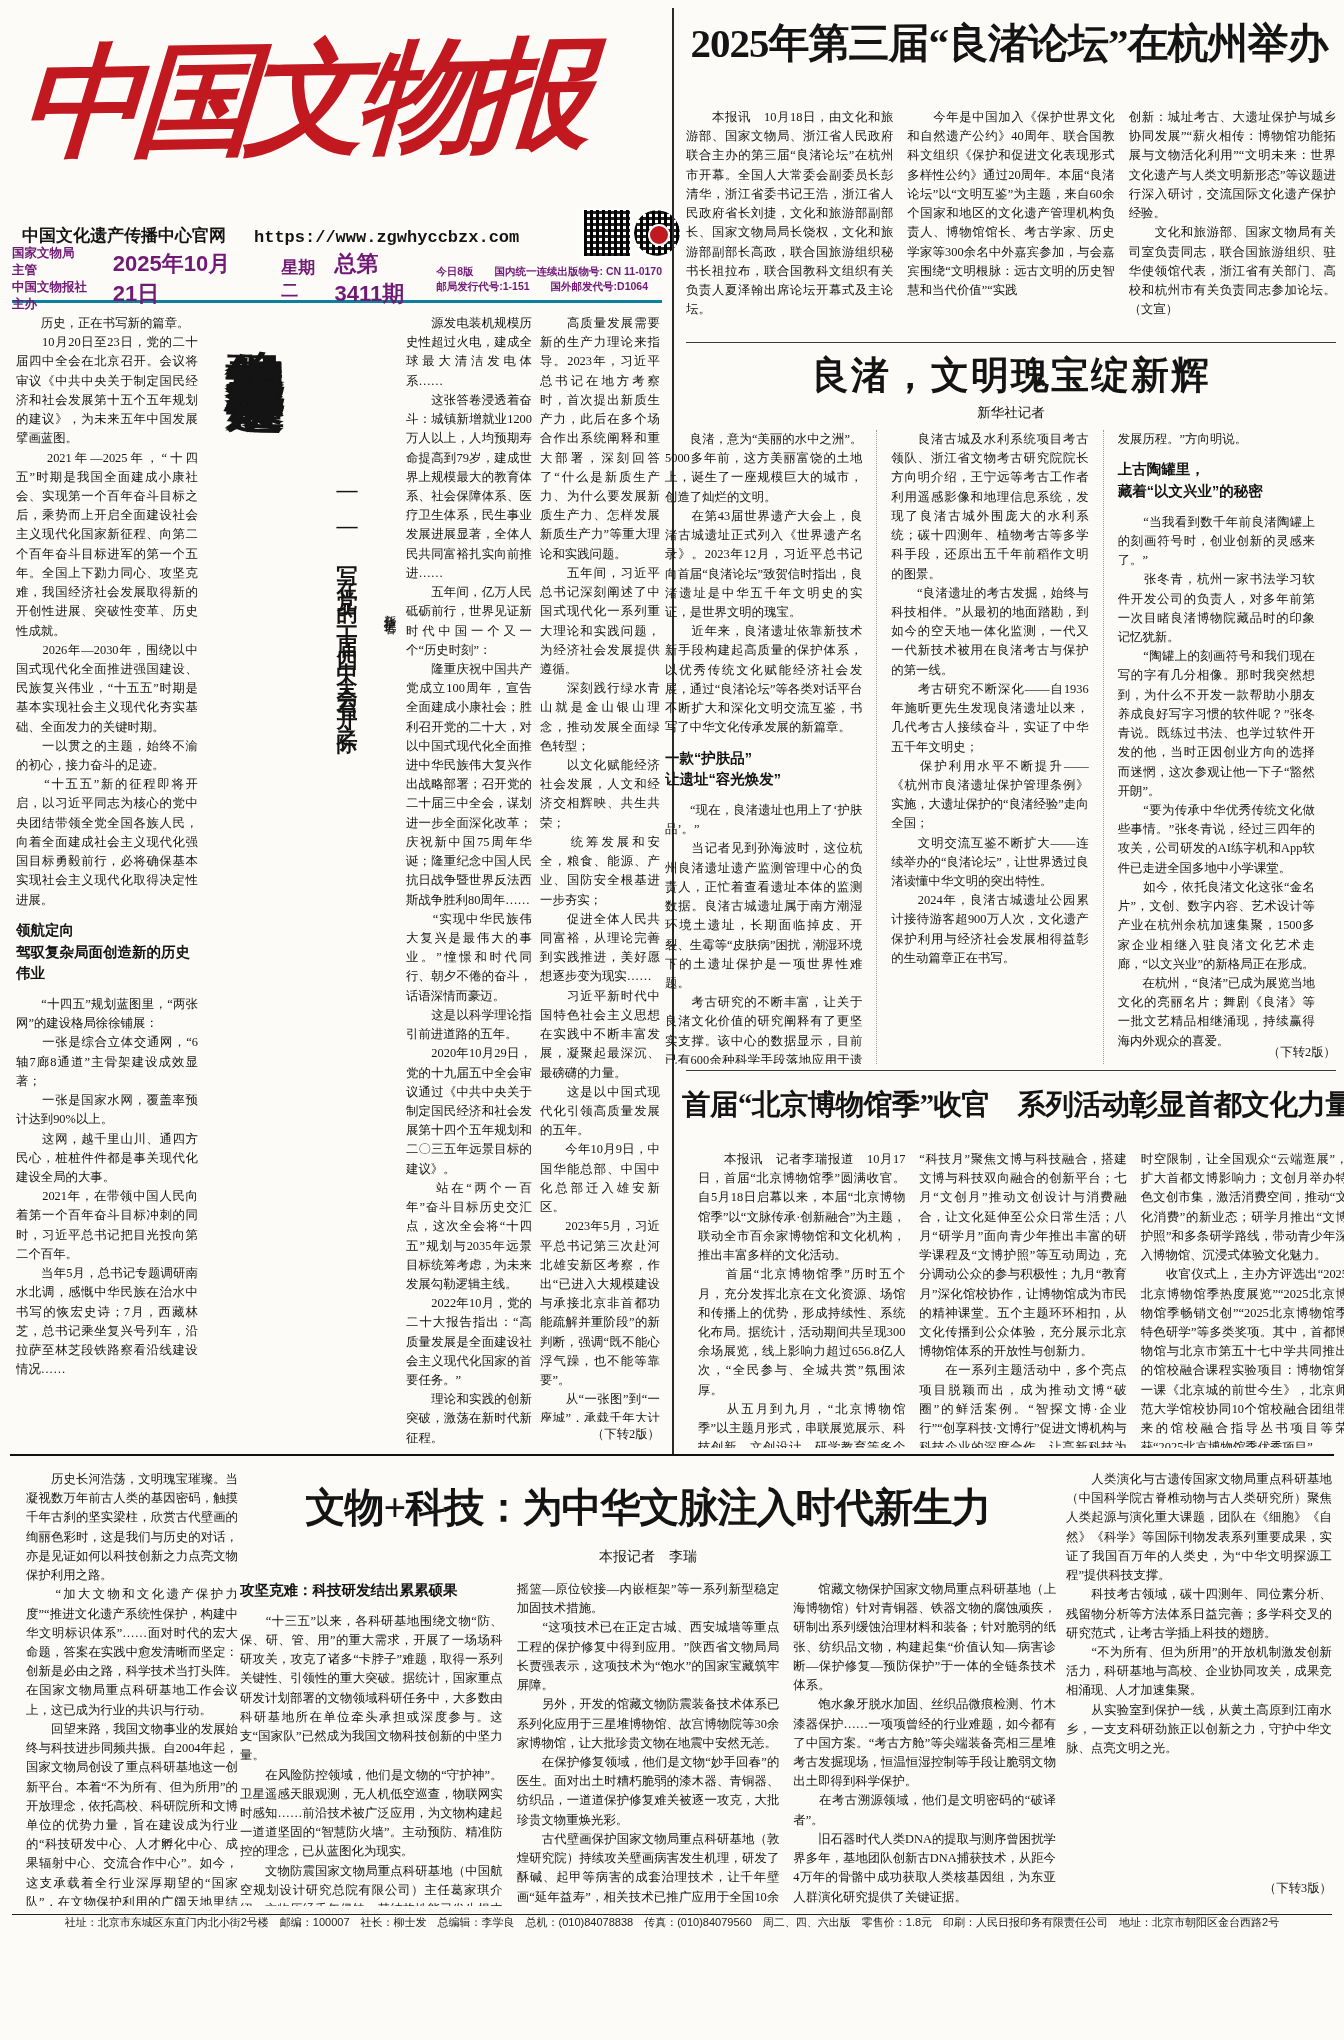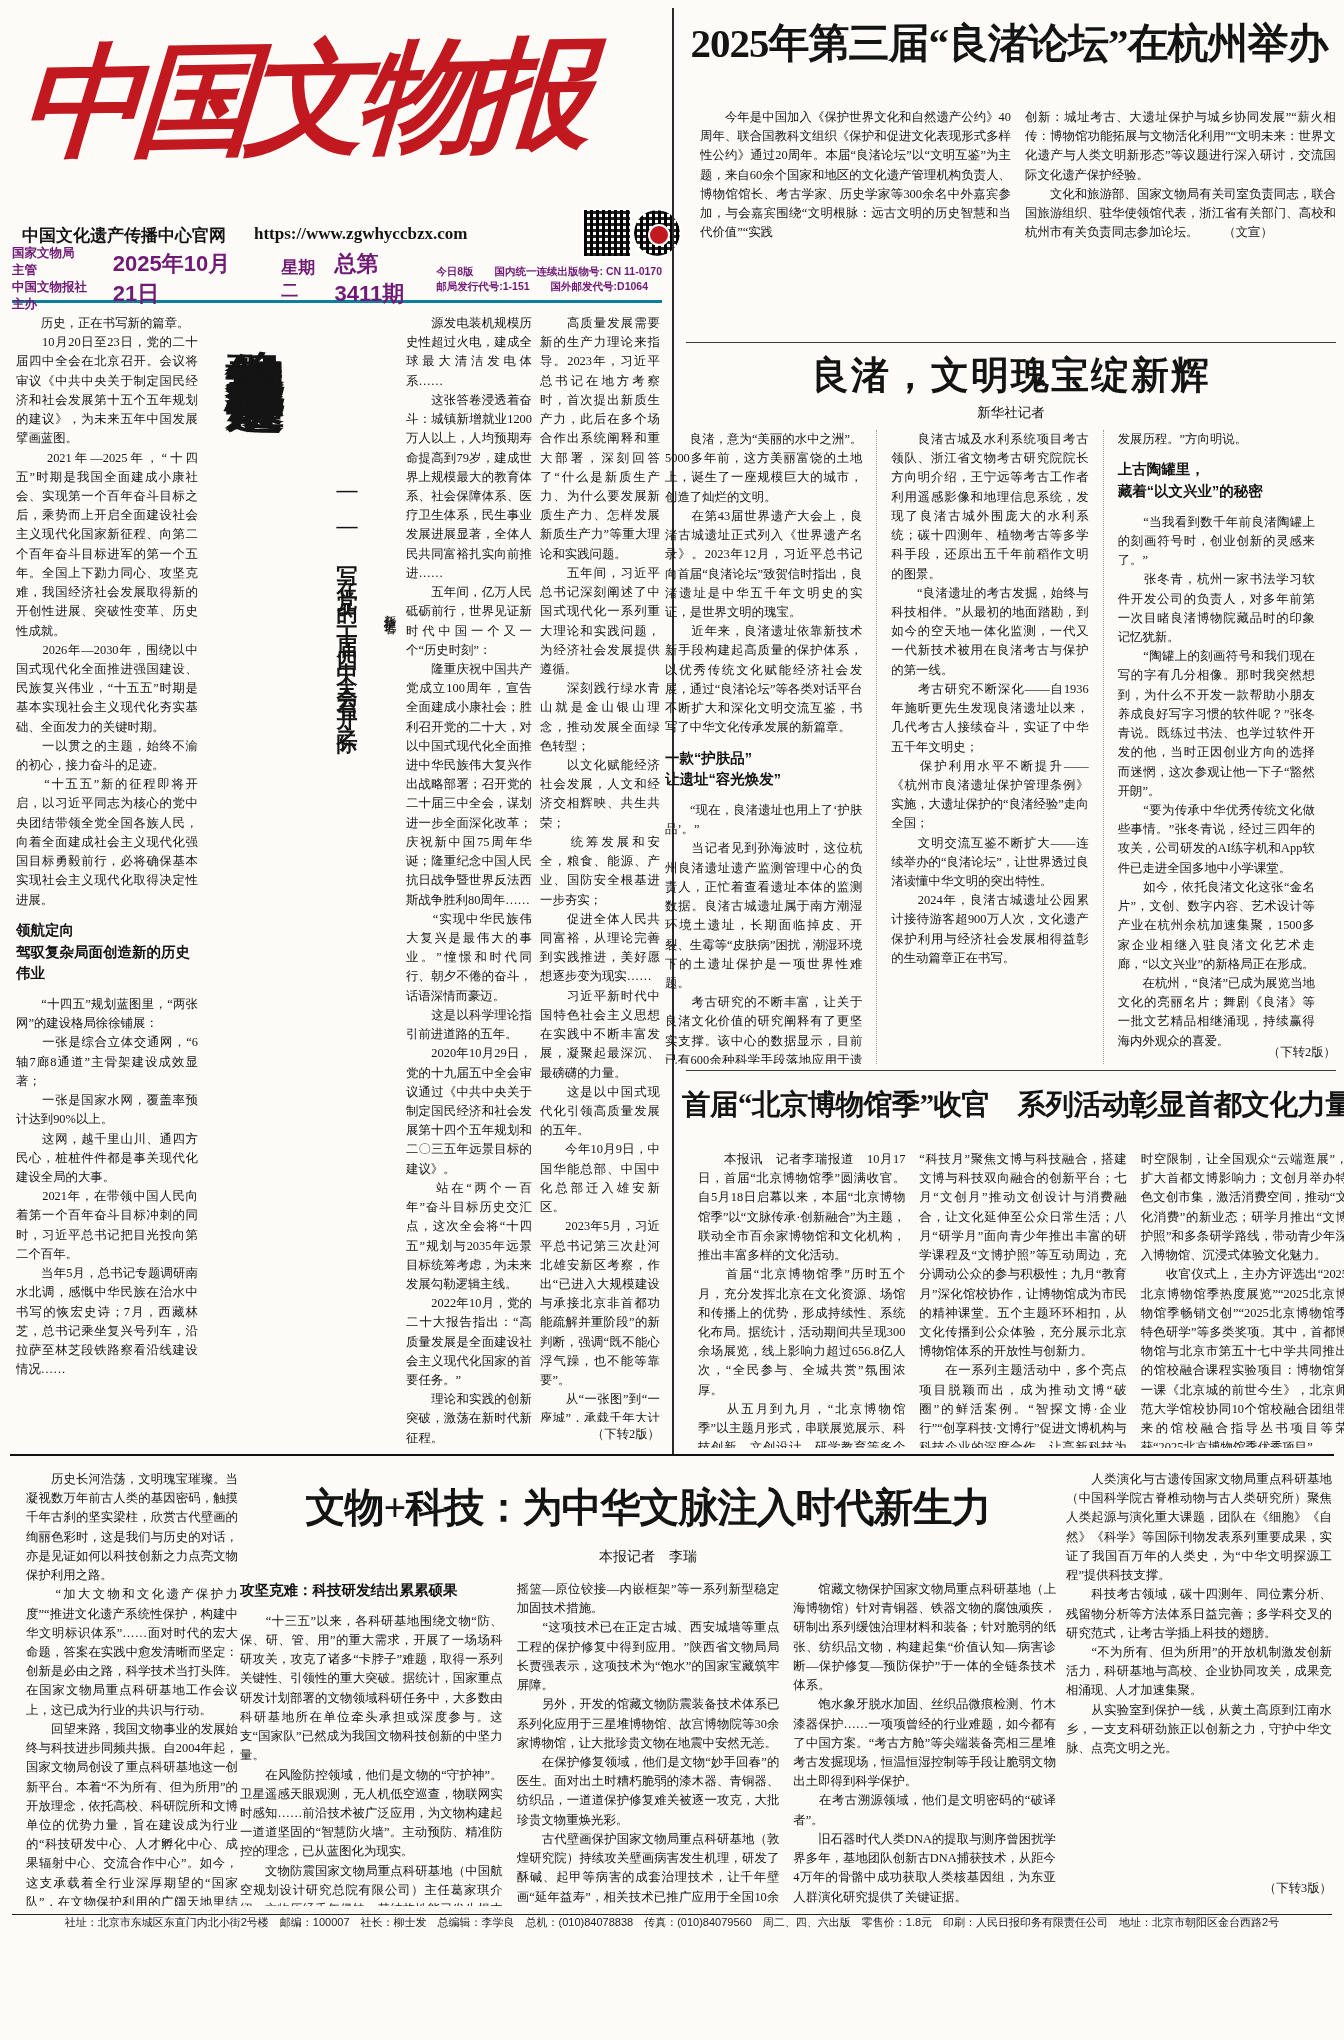--- a/index.html
+++ b/index.html
@@ -9,22 +9,22 @@
   .jt{text-align:justify;}
   .body-txt{font-size:12.4px;line-height:1.55;white-space:pre-line;}
   .ncol{overflow:hidden;}
   .subhead{font-family:"Liberation Sans","DejaVu Sans",sans-serif;font-weight:bold;
            font-size:14.5px;line-height:1.5;margin:10px 0;white-space:pre-line;}
   .turn{font-size:12.4px;text-align:right;}
   
   .masthead{left:14px;top:4px;width:575px;height:192px;display:flex;align-items:center;justify-content:center;
             font-size:122px;font-weight:900;font-style:italic;color:#c2181f;letter-spacing:-10px;
             transform:skewX(-4deg) rotate(-1deg);white-space:nowrap;}
-  .info-row{left:22px;top:224px;width:556px;display:flex;gap:28px;align-items:flex-start;
-            font-family:Liberation Serif, serif;font-weight:bold;font-size:17px;}
+  .info-row{left:22px;top:224px;width:556px;display:flex;gap:28px;align-items:flex-end;
+            font-family:Liberation Mono, monospace;font-weight:bold;font-size:17px;}
   .qr{width:46px;height:46px;background:
       repeating-linear-gradient(0deg,rgba(0,0,0,.85) 0 3px,transparent 3px 6px),
       repeating-linear-gradient(90deg,#000 0 3px,#fff 3px 6px);outline:2px solid #fff;}
   .qr2{border-radius:50%;position:relative;}
   .qr2::after{content:"";position:absolute;left:14px;top:14px;width:18px;height:18px;border-radius:50%;background:#c2181f;border:2px solid #fff;}
   .dateline{left:12px;top:258px;width:650px;height:42px;display:flex;align-items:center;gap:14px;
             color:#701a75;border-bottom:3px solid #0d7e9c;font-family:"Liberation Sans","DejaVu Sans",sans-serif;font-weight:bold;}
   .org div{font-size:12.5px;line-height:1.35;}
   .d-date{font-size:22px;}
   .d-week{font-size:17px;margin-left:28px;}
@@ -77,20 +77,21 @@
     <div class="ed">
       <div>今日8版　　国内统一连续出版物号: CN 11-0170</div>
       <div>邮局发行代号:1-151　　国外邮发代号:D1064</div>
     </div>
   </div>
 
   <div class="abs vdivider"></div>
 
   <div class="abs headline forum-head">2025年第三届“良渚论坛”在杭州举办</div>
   <div class="abs colrow" style="left:686px;top:108px;width:650px;height:230px;">
+    <div class="ncol body-txt jt">　　本报讯　10月18日，由文化和旅游部、国家文物局、浙江省人民政府联合主办的第三届“良渚论坛”在杭州市开幕。全国人大常委会副委员长彭清华，浙江省委书记王浩，浙江省人民政府省长刘捷，文化和旅游部副部长、国家文物局局长饶权，文化和旅游部副部长高政，联合国旅游组织秘书长祖拉布，联合国教科文组织有关负责人夏泽翰出席论坛开幕式及主论坛。</div>
     <div class="ncol body-txt jt gap">　　今年是中国加入《保护世界文化和自然遗产公约》40周年、联合国教科文组织《保护和促进文化表现形式多样性公约》通过20周年。本届“良渚论坛”以“文明互鉴”为主题，来自60余个国家和地区的文化遗产管理机构负责人、博物馆馆长、考古学家、历史学家等300余名中外嘉宾参加，与会嘉宾围绕“文明根脉：远古文明的历史智慧和当代价值”“实践</div>
     <div class="ncol body-txt jt gap">创新：城址考古、大遗址保护与城乡协同发展”“薪火相传：博物馆功能拓展与文物活化利用”“文明未来：世界文化遗产与人类文明新形态”等议题进行深入研讨，交流国际文化遗产保护经验。
 　　文化和旅游部、国家文物局有关司室负责同志，联合国旅游组织、驻华使领馆代表，浙江省有关部门、高校和杭州市有关负责同志参加论坛。　　（文宣）</div>
   </div>
   <div class="abs hrule" style="left:686px;top:342px;width:650px;"></div>
 
   <div class="abs headline lz-head">良渚，文明瑰宝绽新辉</div>
   <div class="abs byline" style="left:686px;top:404px;width:650px;">新华社记者</div>
   <div class="abs colrow" style="left:665px;top:430px;width:650px;height:634px;">
     <div class="ncol">

